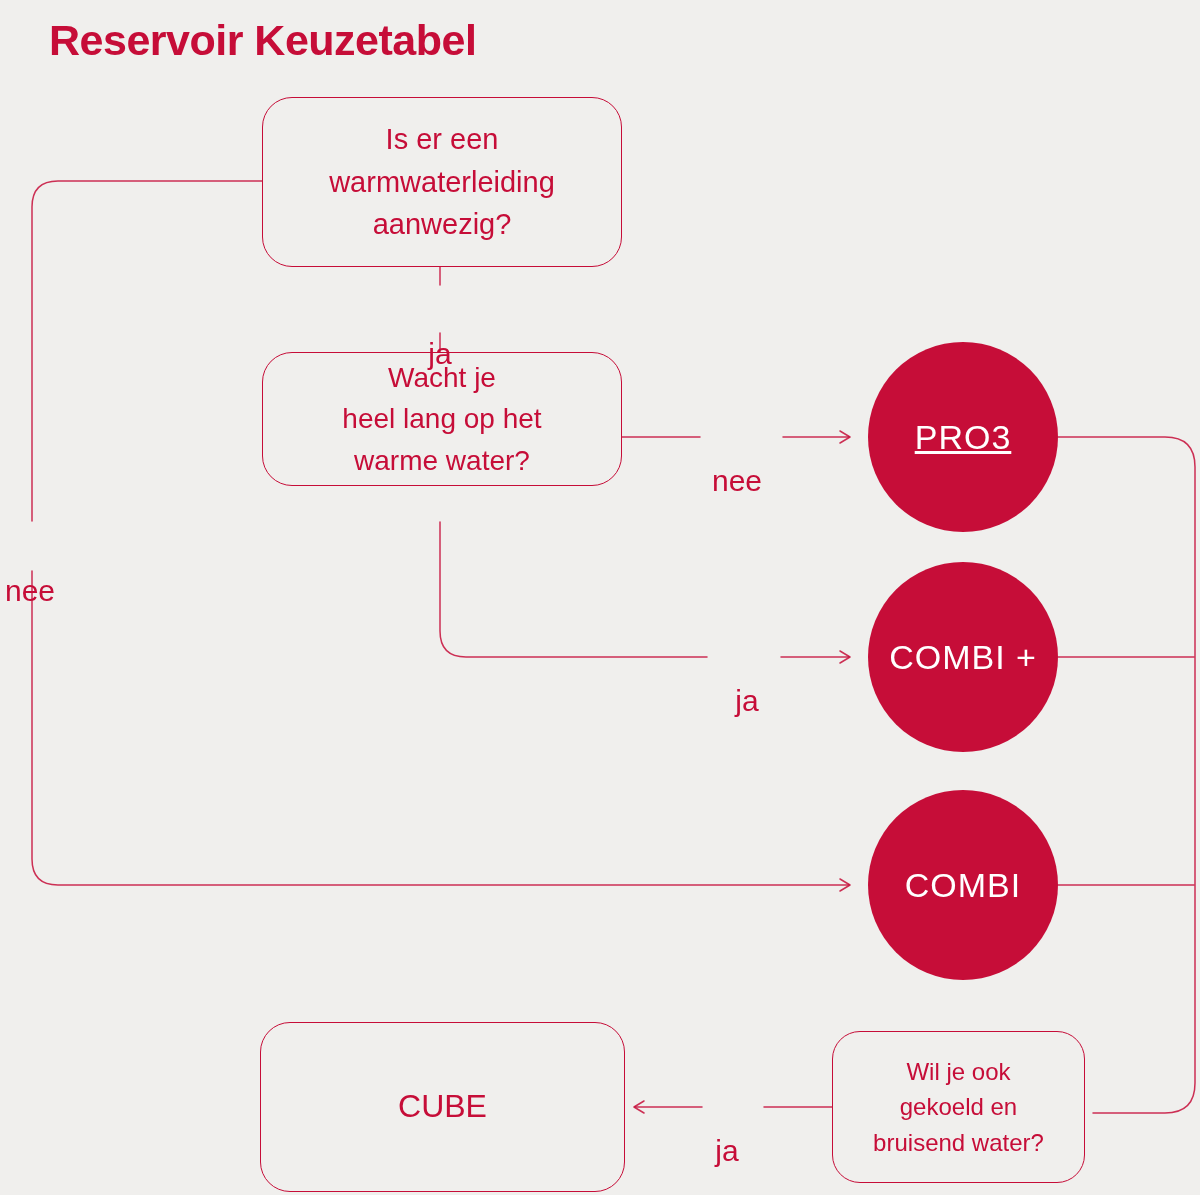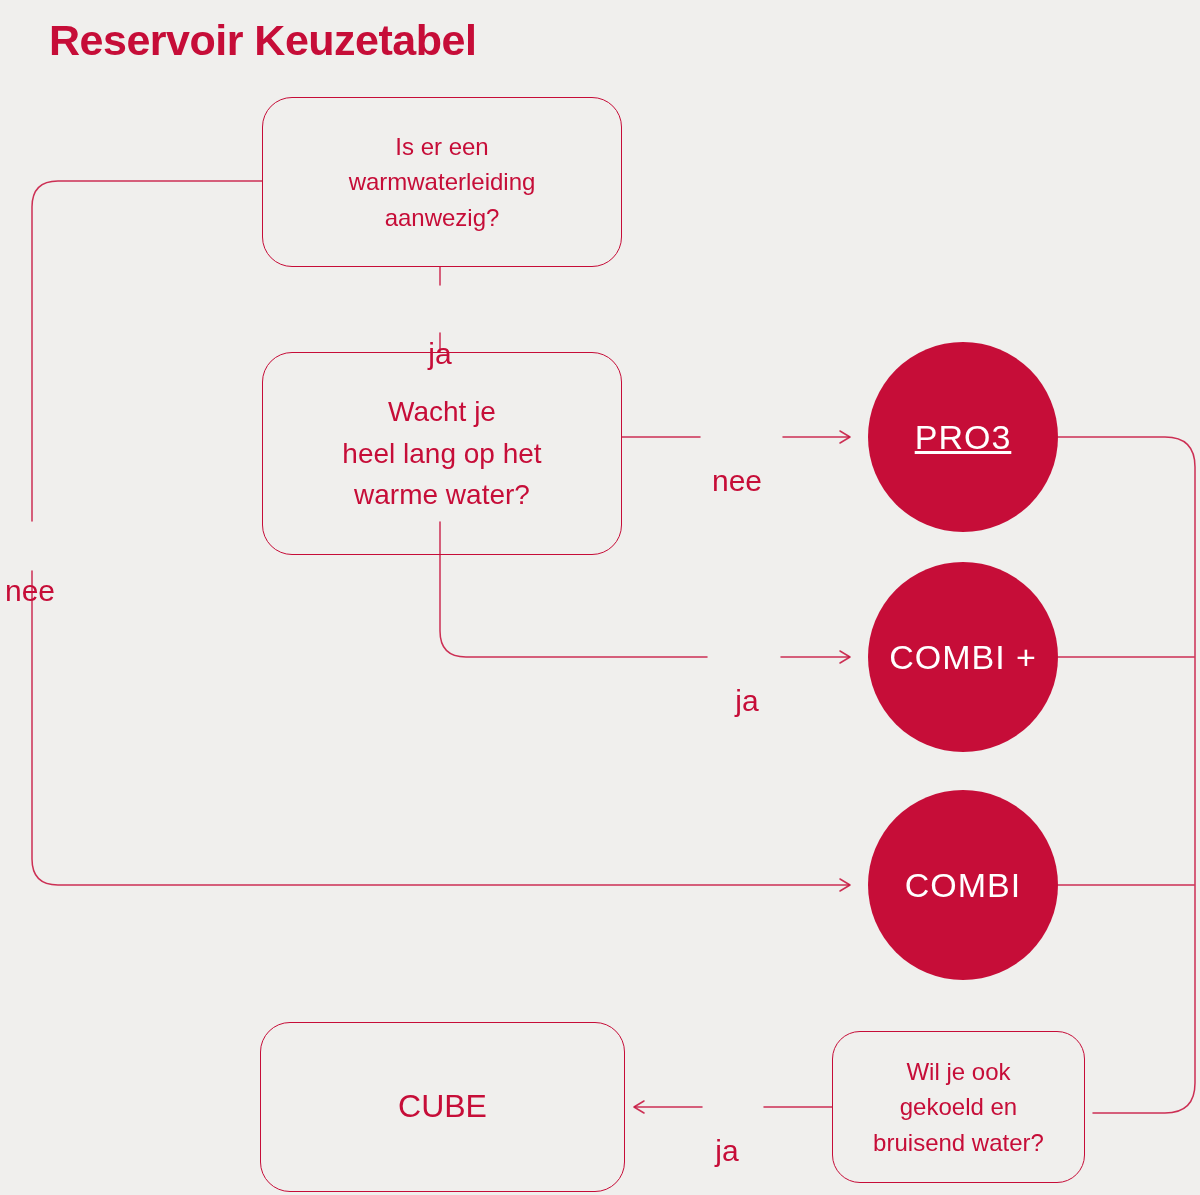--- a/index.html
+++ b/index.html
@@ -45,22 +45,22 @@
     display:flex;
     align-items:center;
     justify-content:center;
     text-align:center;
     color:var(--brand);
   }
   .qtext{
     white-space:pre-line;
     line-height:1.48;
   }
-  .box-q1{left:262px; top:97px;  width:360px; height:170px; font-size:24px;align-items:center;}
-  .box-q2{left:262px; top:352px; width:360px; height:203px; font-size:28px;}
+  .box-q1{left:262px; top:97px;  width:360px; height:170px; font-size:29px;align-items:center;}
+  .box-q2{left:262px; top:352px; width:360px; height:134px; font-size:28px;}
   .box-q3{left:832px; top:1031px; width:253px; height:152px; font-size:24px; border-radius:28px;}
   .box-cube{left:260px; top:1022px; width:365px; height:170px; font-size:32px;}
   .circle{
     position:absolute;
     left:868px;
     width:190px; height:190px;
     border-radius:50%;
     background:var(--brand);
     color:var(--node-text);
     display:flex;

